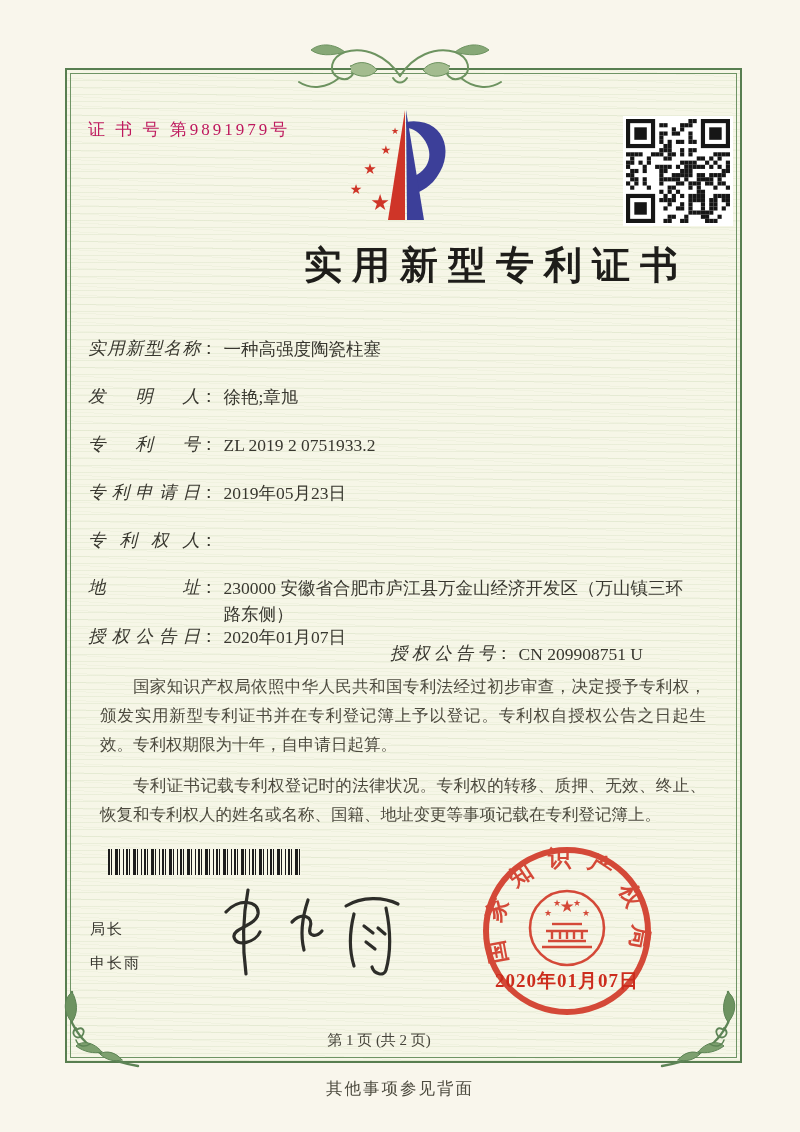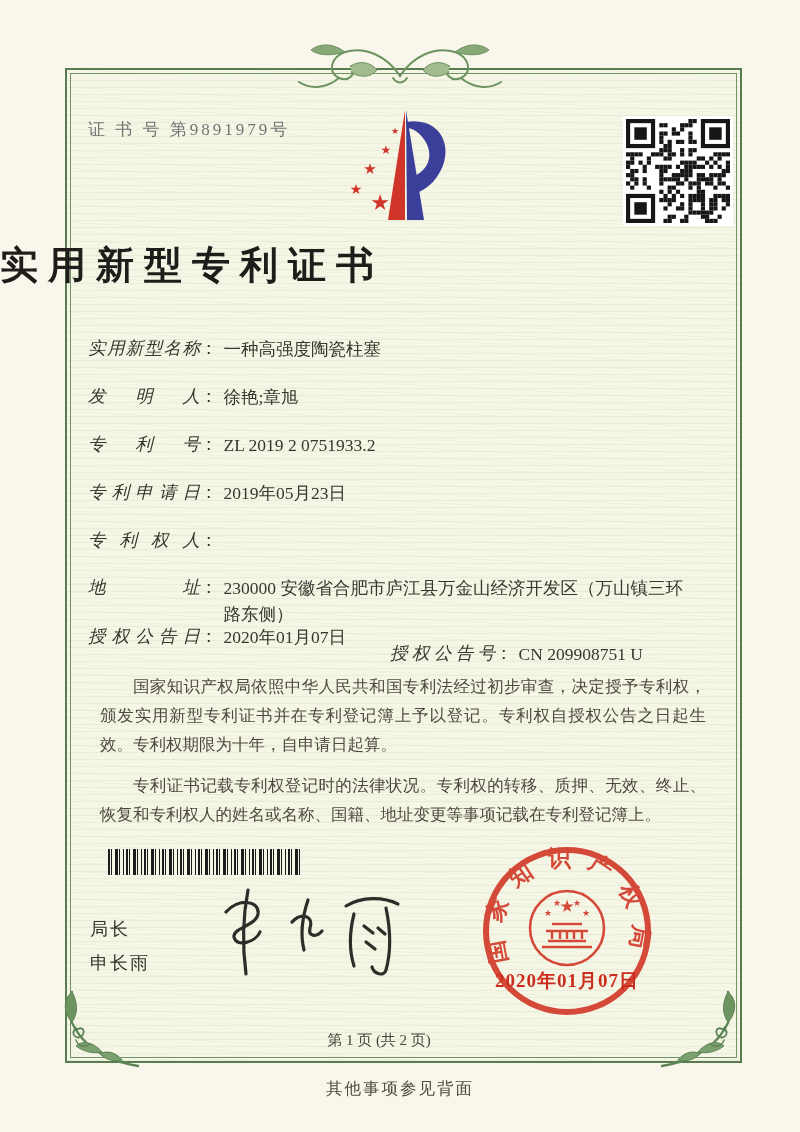--- a/index.html
+++ b/index.html
@@ -16,47 +16,47 @@
     border:2px solid #587e50;box-sizing:border-box;
     background:
       repeating-linear-gradient(0deg, rgba(150,180,120,0.13) 0 1px, transparent 1px 7px),
       repeating-linear-gradient(3deg, rgba(170,195,140,0.08) 0 1px, transparent 1px 9px),
       #f6f6e7;
   }
   .frame-inner{
     position:absolute;inset:3px;border:1px solid #6f9465;
   }
   .cert-no{
-    position:absolute;left:88px;top:118px;font-size:17px;letter-spacing:3px;color:#737373;
+    position:absolute;left:88px;top:118px;font-size:17px;letter-spacing:3px;color:#be185d;
   }
   .logo{position:absolute;left:336px;top:106px;width:132px;height:128px;}
   .qr{position:absolute;left:623px;top:116px;width:110px;height:110px;background:#fff;padding:3px;box-sizing:border-box;}
   .title{
-    position:absolute;left:0;top:240px;width:688px;text-align:left;
+    position:absolute;left:0;top:240px;width:688px;text-align:right;
     font-size:38px;font-weight:bold;letter-spacing:10px;color:#1e1d1a;
   }
   .field-row{position:absolute;left:88px;display:flex;font-size:17.5px;color:#38372f;}
   .field-label{width:112px;text-align:justify;text-align-last:justify;flex:none;font-style:italic;}
   .field-colon{flex:none;margin-right:6px;}
   .field-value{max-width:470px;line-height:26px;}
   .grant-no{position:absolute;left:390px;top:624px;display:flex;font-size:17.5px;color:#38372f;margin-top:17px;}
   .grant-no .field-label{width:105px;}
   .paragraphs{
     position:absolute;left:88px;top:660px;width:630px;
     font-size:16.5px;line-height:29px;color:#4c4a3e;text-align:justify;
   }
   .paragraphs p{margin:12px;text-indent:2em;}
   .barcode{
     position:absolute;left:108px;top:849px;width:193px;height:26px;
     background:repeating-linear-gradient(90deg,
       #1c1c1c 0 2px,#f6f6e7 2px 3px,#1c1c1c 3px 4px,#f6f6e7 4px 7px,
       #1c1c1c 7px 10px,#f6f6e7 10px 11px,#1c1c1c 11px 12px,#f6f6e7 12px 15px,
       #1c1c1c 15px 16px,#f6f6e7 16px 18px);
   }
-  .officer{position:absolute;left:90px;top:912px;font-size:18px;line-height:34px;color:#35342c;letter-spacing:2px;}
+  .officer{position:absolute;left:90px;top:912px;font-size:15px;line-height:34px;color:#35342c;letter-spacing:2px;}
   .signature{position:absolute;left:208px;top:874px;width:215px;height:110px;}
   .seal{position:absolute;left:476px;top:840px;width:182px;height:182px;}
   .seal-date{
     position:absolute;left:476px;top:968px;width:182px;text-align:center;
     font-size:19px;font-weight:bold;color:#cc2c1d;letter-spacing:1px;
   }
   .page-footer{position:absolute;left:0;top:1031px;width:758px;text-align:center;font-size:15px;color:#45443a;}
   .back-note{position:absolute;left:0;top:1078px;width:800px;text-align:center;font-size:16.5px;color:#4c4a3e;letter-spacing:2px;}
   .ornament-top{position:absolute;left:287px;top:38px;width:226px;height:60px;}
   .ornament-br{position:absolute;left:660px;top:982px;width:86px;height:86px;}

